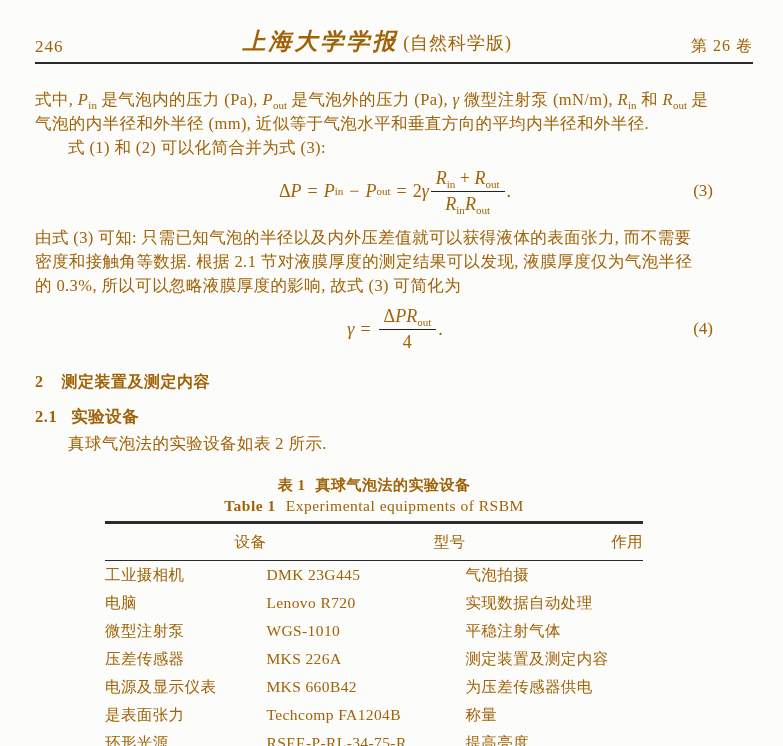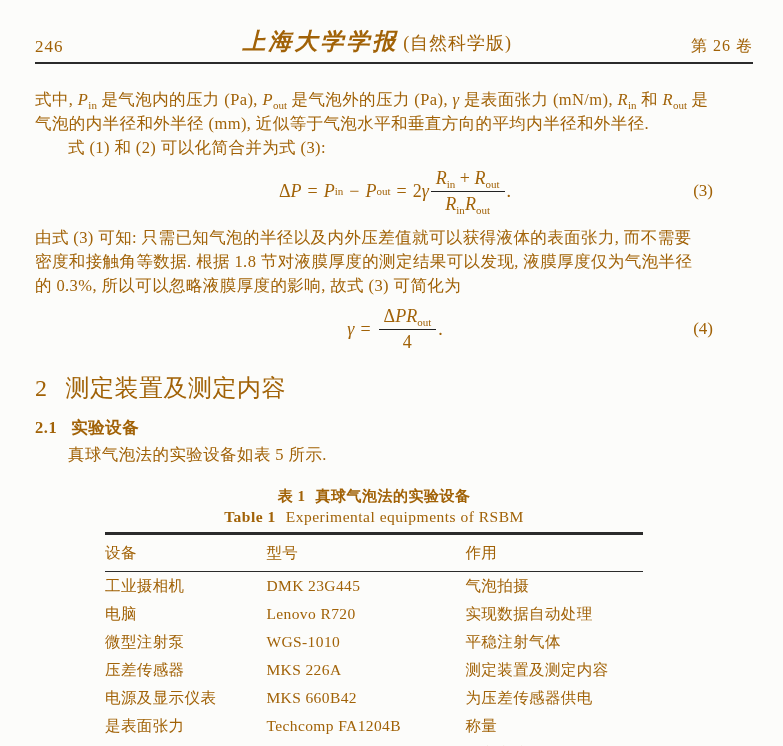--- a/index.html
+++ b/index.html
@@ -59,21 +59,21 @@
   .frac .den { display:block; padding:2px 5px 0 5px; }
   .eqnum {
     position:absolute; right:42px; top:50%;
     transform:translateY(-50%);
     font-size:17px; font-style:normal;
   }
 
   
   .h2 {
     margin:14px 0 0 0;
-    font-size:24px; font-weight:400; letter-spacing:0.5px;
+    font-size:16px; font-weight:700; letter-spacing:0.5px;
   }
   .h2 .no { margin-right:18px; }
   .h3 {
     margin:13px 0 0 0;
     font-size:16.5px; font-weight:700; letter-spacing:0.5px;
   }
   .h3 .no { margin-right:14px; }
   .sec-body { margin-top:4px; }
 
   
@@ -87,21 +87,21 @@
     width:100%;
     margin-top:6px;
     border-collapse:collapse;
     border-top:3px solid #2b2b2b;
     border-bottom:3px solid #2b2b2b;
     font-size:15.5px; letter-spacing:0.4px;
   }
   table.t1 th {
     font-weight:400; height:36px;
     border-bottom:1.5px solid #2b2b2b;
-    text-align:left; padding:0;
+    text-align:right; padding:0;
   }
   table.t1 td { height:28px; text-align:left; padding:0; }
   .c1 { width:30%; } .c2 { width:37%; } .c3 { width:33%; }
 </style>
 </head>
 <body>
 
 <div class="page">
 
   <div class="phead">
@@ -109,21 +109,21 @@
     <span class="jtitle">
       <span class="script">上海大学学报</span>
       <span class="print">(自然科学版)</span>
     </span>
     <span class="vol">第 26 卷</span>
   </div>
 
   <div class="content">
 
     <div class="para1">
-      <div class="bline"><span>式中, </span><span class="mi">P</span><sub class="ms">in</sub><span> 是气泡内的压力 (Pa), </span><span class="mi">P</span><sub class="ms">out</sub><span> 是气泡外的压力 (Pa), </span><span class="mi">γ</span><span> 是表面张力 (mN/m), </span><span class="mi">R</span><sub class="ms">in</sub><span> 和 </span><span class="mi">R</span><sub class="ms">out</sub><span> 是</span></div>
+      <div class="bline"><span>式中, </span><span class="mi">P</span><sub class="ms">in</sub><span> 是气泡内的压力 (Pa), </span><span class="mi">P</span><sub class="ms">out</sub><span> 是气泡外的压力 (Pa), </span><span class="mi">γ</span><span> 微型注射泵 (mN/m), </span><span class="mi">R</span><sub class="ms">in</sub><span> 和 </span><span class="mi">R</span><sub class="ms">out</sub><span> 是</span></div>
       <div class="bline">气泡的内半径和外半径 (mm), 近似等于气泡水平和垂直方向的平均内半径和外半径.</div>
       <div class="bline indent">式 (1) 和 (2) 可以化简合并为式 (3):</div>
     </div>
 
     <div class="eqrow">
       <span>Δ</span>
         <span class="mi">P</span>
       <span class="mo">=</span>
       <span class="mi">P</span>
         <sub class="ms">in</sub>
@@ -136,21 +136,21 @@
       <span class="frac">
         <span class="num"><span class="mi">R</span><sub class="ms">in</sub> <span>+</span> <span class="mi">R</span><sub class="ms">out</sub></span>
         <span class="den"><span class="mi">R</span><sub class="ms">in</sub><span class="mi">R</span><sub class="ms">out</sub></span>
       </span>
       <span>.</span>
       <span class="eqnum">(3)</span>
     </div>
 
     <div class="para2">
       <div class="bline">由式 (3) 可知: 只需已知气泡的半径以及内外压差值就可以获得液体的表面张力, 而不需要</div>
-      <div class="bline">密度和接触角等数据. 根据 1.8 节对液膜厚度的测定结果可以发现, 液膜厚度仅为气泡半径</div>
+      <div class="bline">密度和接触角等数据. 根据 2.1 节对液膜厚度的测定结果可以发现, 液膜厚度仅为气泡半径</div>
       <div class="bline">的 0.3%, 所以可以忽略液膜厚度的影响, 故式 (3) 可简化为</div>
     </div>
 
     <div class="eqrow">
       <span class="mi">γ</span>
       <span class="mo">=</span>
       <span class="frac">
         <span class="num"><span>Δ</span><span class="mi">P</span><span class="mi">R</span><sub class="ms">out</sub></span>
         <span class="den">4</span>
       </span>
@@ -158,21 +158,21 @@
       <span class="eqnum">(4)</span>
     </div>
 
     <div class="h2">
       <span class="no">2</span><span>测定装置及测定内容</span>
     </div>
 
     <div class="h3">
       <span class="no">2.1</span><span>实验设备</span>
     </div>
-    <div class="bline indent sec-body">真球气泡法的实验设备如表 5 所示.</div>
+    <div class="bline indent sec-body">真球气泡法的实验设备如表 2 所示.</div>
 
     <div class="twrap">
       <div class="cap cap-zh">
         <span class="lbl">表 1</span><span>真球气泡法的实验设备</span>
       </div>
       <div class="cap cap-en">
         <span class="lbl">Table 1</span><span>Experimental equipments of RSBM</span>
       </div>
       <table class="t1">
         <thead>

